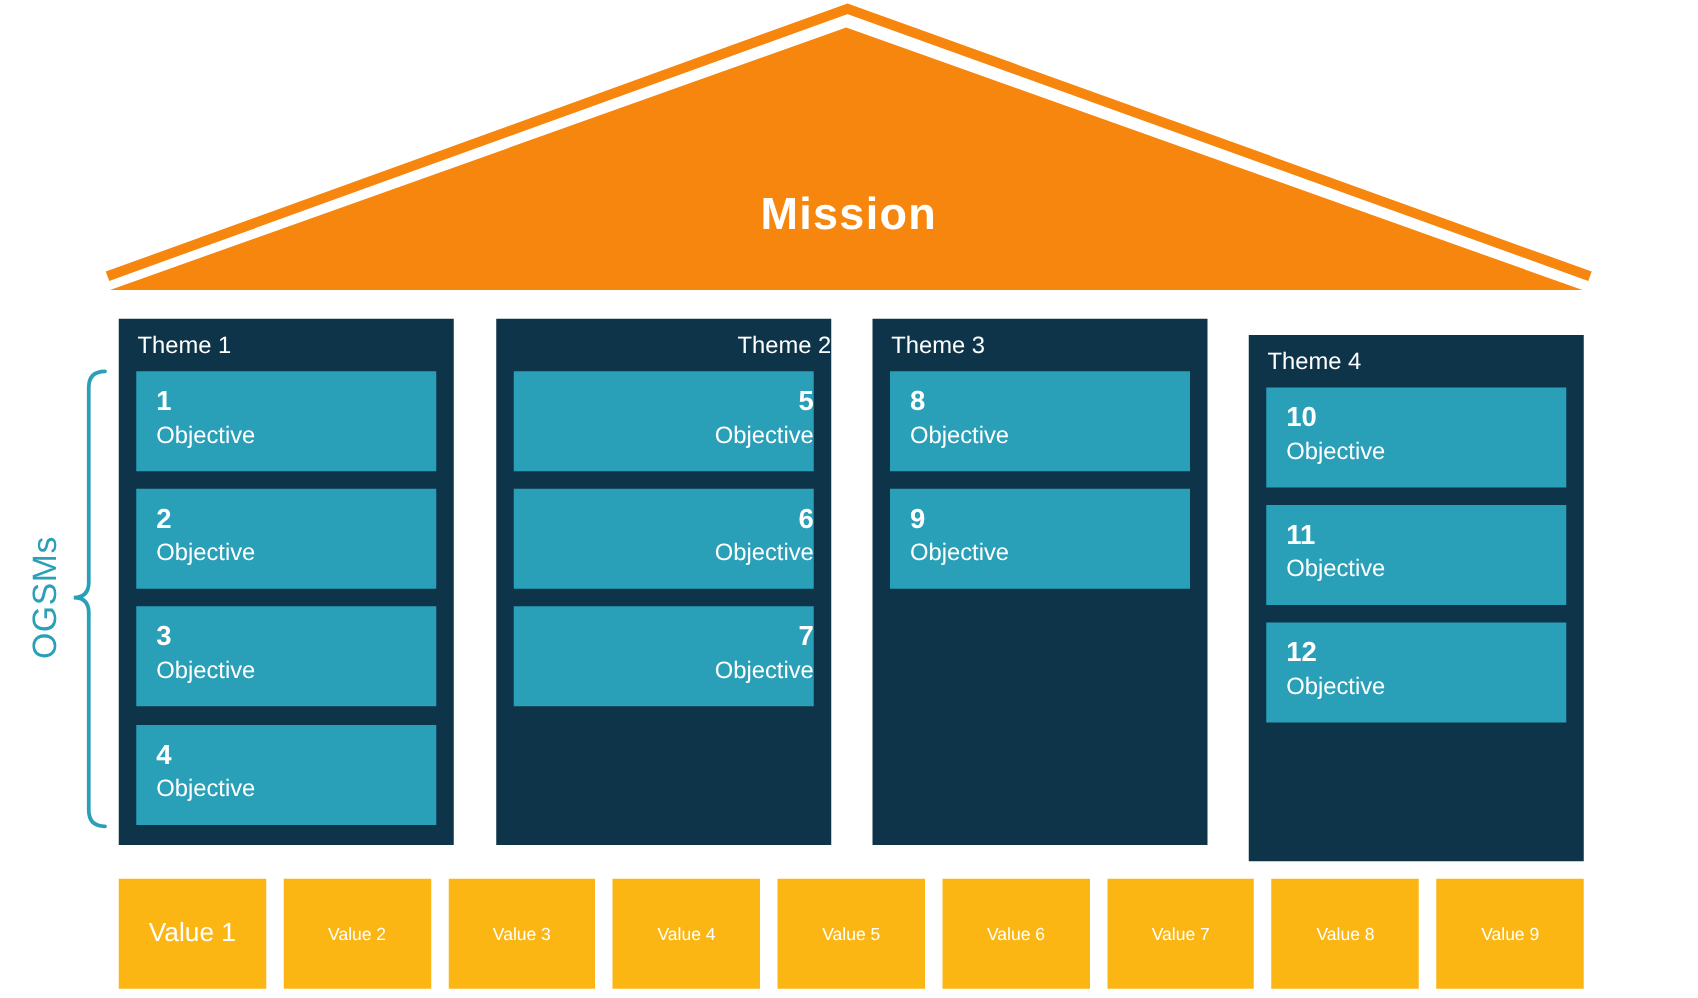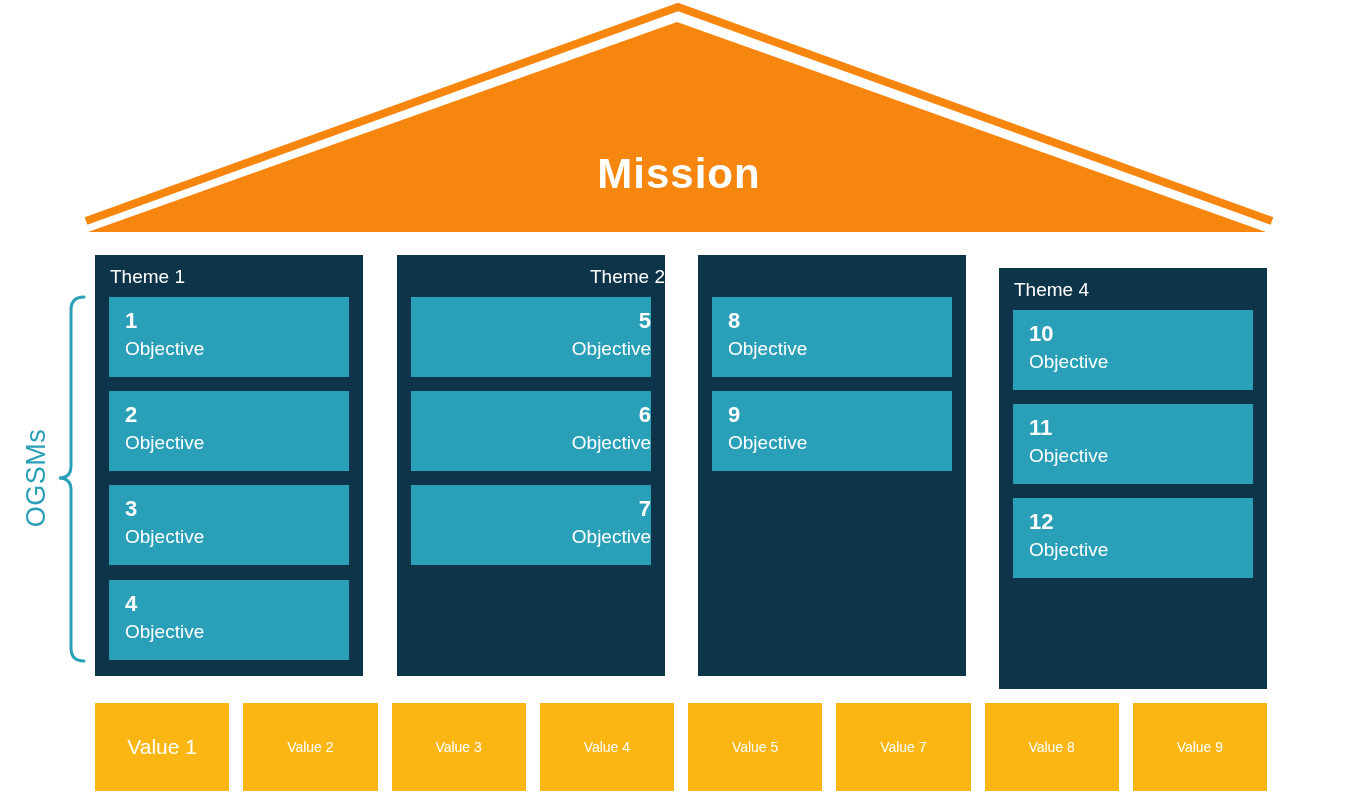--- a/index.html
+++ b/index.html
@@ -5,21 +5,21 @@
   html,body { margin:0; padding:0; background:#ffffff; }
   .canvas {
     position:relative; width:1358px; height:798px; background:#ffffff;
     font-family:"Liberation Sans", sans-serif; overflow:hidden;
   }
 
   
   .roof-svg { position:absolute; top:0; left:0; }
   .mission-title {
     position:absolute; top:150px; left:0; width:1358px;
-    text-align:center; color:#ffffff; font-size:42px; font-weight:bold;
+    text-align:center; color:#ffffff; font-size:36px; font-weight:bold;
     letter-spacing:1px;
   }
 
   
   .ogsm-brace { position:absolute; left:52px; top:295px; }
   .ogsm-label {
     position:absolute; left:36px; top:478px;
     transform:translate(-50%,-50%) rotate(-90deg);
     color:#2A9FB8; font-size:27px; letter-spacing:0.5px; white-space:nowrap;
   }
@@ -104,20 +104,21 @@
       <div class="obj-num">6</div>
       <div class="obj-lbl">Objective</div>
     </div>
     <div class="obj obj-row-3">
       <div class="obj-num">7</div>
       <div class="obj-lbl">Objective</div>
     </div>
   </div>
 
   <div class="pillar pillar-3">
+    <div class="theme-title">Theme 3</div>
     <div class="obj obj-row-1">
       <div class="obj-num">8</div>
       <div class="obj-lbl">Objective</div>
     </div>
     <div class="obj obj-row-2">
       <div class="obj-num">9</div>
       <div class="obj-lbl">Objective</div>
     </div>
   </div>
 
@@ -136,18 +137,19 @@
       <div class="obj-lbl">Objective</div>
     </div>
   </div>
 
   <div class="values-row">
     <div class="value-card">Value 1</div>
     <div class="value-card">Value 2</div>
     <div class="value-card">Value 3</div>
     <div class="value-card">Value 4</div>
     <div class="value-card">Value 5</div>
+    <div class="value-card">Value 6</div>
     <div class="value-card">Value 7</div>
     <div class="value-card">Value 8</div>
     <div class="value-card">Value 9</div>
   </div>
 
 </div>
 
 </body></html>

